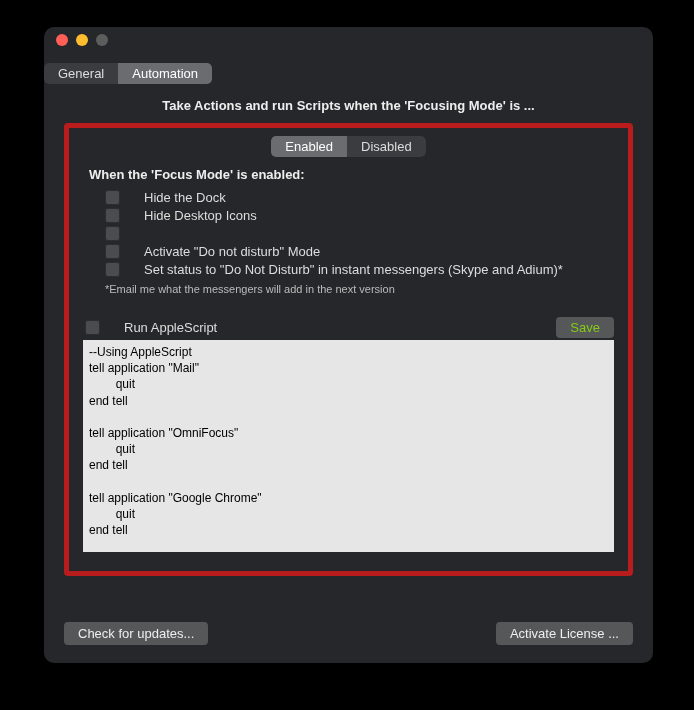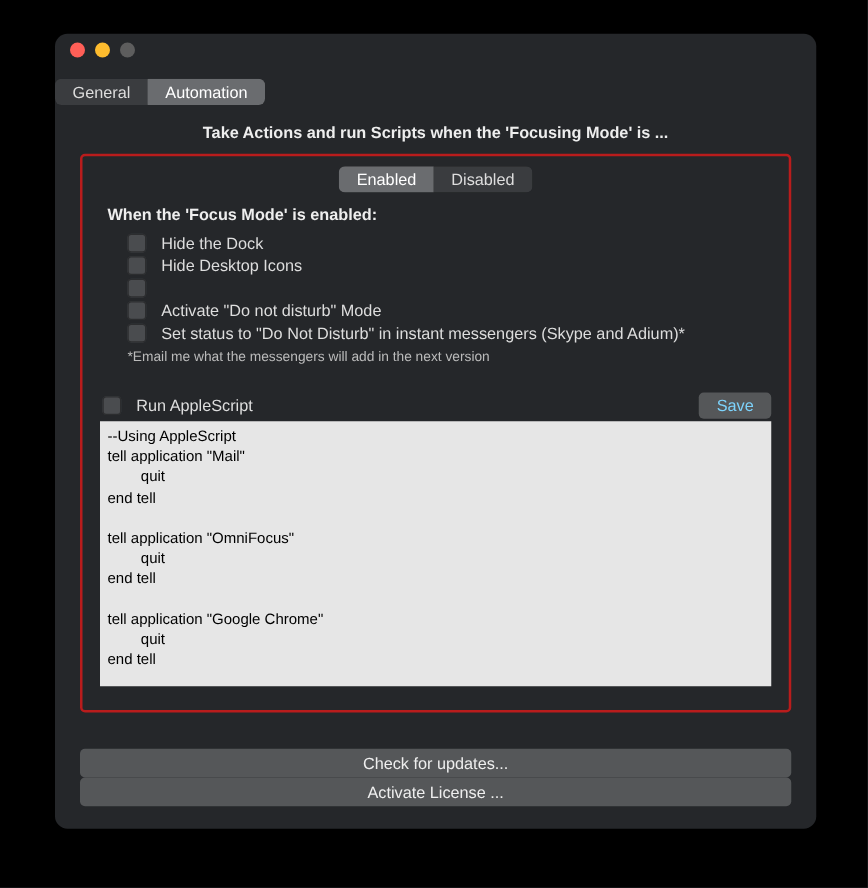--- a/index.html
+++ b/index.html
@@ -62,40 +62,40 @@
   }
   .subtitle {
     text-align: center;
     font-weight: 600;
     font-size: 13px;
     color: #eee;
     margin-top: 14px;
   }
   .panel {
     margin: 10px 20px 0 20px;
-    border: 2px solid #b91c1c;
+    border: 5px solid #b91c1c;
     border-radius: 4px;
     padding: 8px 14px 16px 14px;
     background: #25272a;
   }
   .seg2-row {
     display: flex;
     justify-content: center;
     margin-bottom: 10px;
   }
   .section-title {
     font-weight: 600;
     font-size: 13px;
     color: #eee;
     margin: 6px 0 8px 6px;
   }
   .chk-row {
     display: flex;
     align-items: center;
-    gap: 12px;
+    gap: 24px;
     margin: 3px 0 3px 22px;
     font-size: 13px;
     color: #ddd;
   }
   .chk {
     width: 15px; height: 15px;
     border-radius: 3px;
     background: #4a4c4f;
     box-shadow: inset 0 0 0 1px rgba(0,0,0,0.4);
     flex-shrink: 0;
@@ -108,21 +108,21 @@
   .script-header {
     display: flex;
     align-items: center;
     margin: 22px 0 2px 0;
   }
   .script-header .chk-row { margin-left: 2px; }
   .save-btn {
     margin-left: auto;
     background: #555759;
     border: none;
-    color: #7dd3fc;
+    color: #84cc16;
     font-size: 13px;
     padding: 3px 14px;
     border-radius: 4px;
     cursor: pointer;
     font-family: inherit;
   }
   .script-area {
     width: 100%;
     height: 212px;
     background: #e6e6e6;
@@ -136,21 +136,20 @@
     white-space: pre;
     overflow: auto;
   }
   .footer {
     position: absolute;
     bottom: 18px;
     left: 20px;
     right: 20px;
     display: flex;
     justify-content: space-between;
-    flex-direction: column;
   }
   .footer button {
     background: #555759;
     border: none;
     color: #eee;
     font-size: 13px;
     padding: 4px 14px;
     border-radius: 4px;
     cursor: pointer;
     font-family: inherit;

